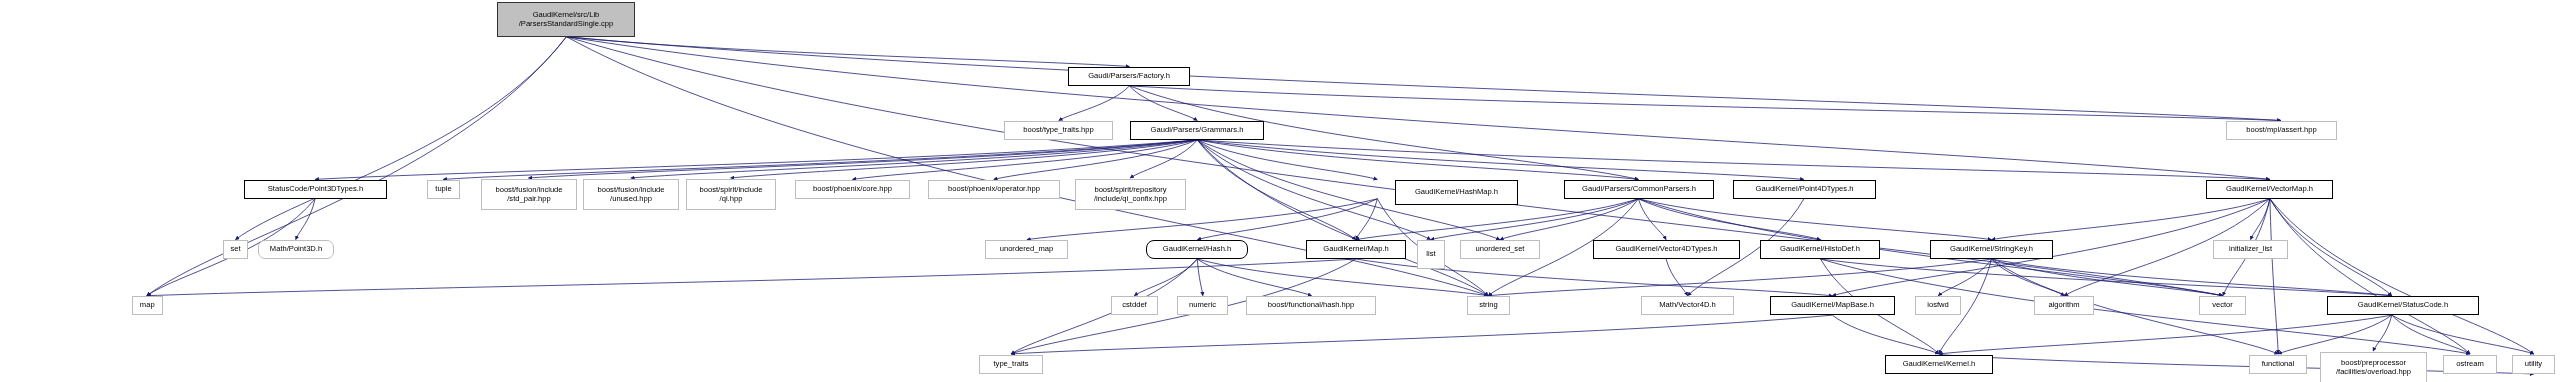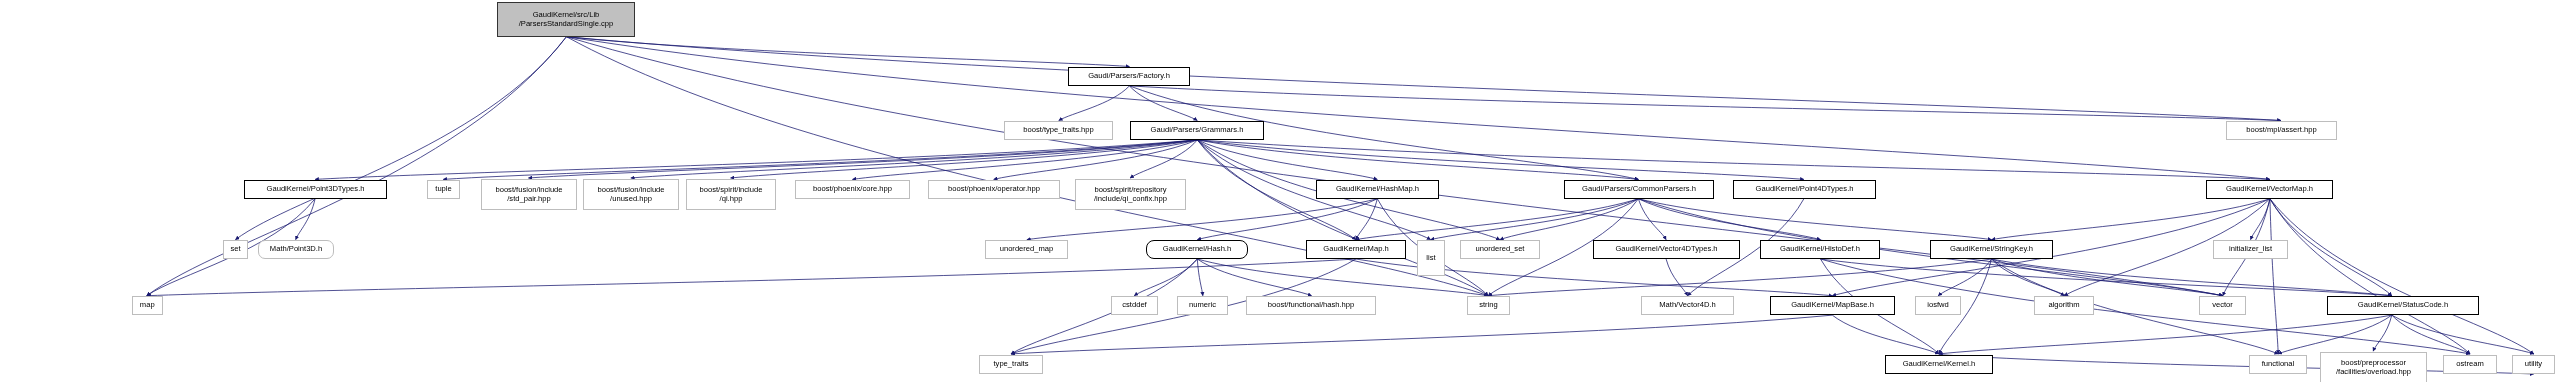--- a/index.html
+++ b/index.html
@@ -102,42 +102,42 @@
       <path d="M 3454 455 C 3482.815 485.8, 3546.66 498.68, 3567 511" fill="none" stroke="#191970" stroke-width="1.1" marker-end="url(#arw)"></path>
       <path d="M 3454 455 C 3506.275 485.8, 3622.1 498.68, 3659 511" fill="none" stroke="#191970" stroke-width="1.1" marker-end="url(#arw)"></path>
       <path d="M 2800 512 C 3035.2 527.4, 3504.38 533.84, 3659 540" fill="none" stroke="#191970" stroke-width="1.1" marker-end="url(#arw)"></path>
     </svg>
 <div class="node root" style="left: 497px; top: 2.1px; width: 138px; height: 35px;">GaudiKernel/src/Lib
 /ParsersStandardSingle.cpp</div>
     <div class="node int" style="left: 1068px; top: 67px; width: 122px; height: 18.7px;">Gaudi/Parsers/Factory.h</div>
     <div class="node ext" style="left: 1004px; top: 121px; width: 109px; height: 18.7px;">boost/type_traits.hpp</div>
     <div class="node int" style="left: 1130px; top: 121px; width: 134px; height: 18.7px;">Gaudi/Parsers/Grammars.h</div>
     <div class="node ext" style="left: 2226px; top: 121px; width: 111px; height: 18.7px;">boost/mpl/assert.hpp</div>
-    <div class="node int" style="left: 244px; top: 180px; width: 143px; height: 18.7px;">GaudiKernel/Point3DTypes.h</div>
+    <div class="node int" style="left: 244px; top: 180px; width: 143px; height: 18.7px;">StatusCode/Point3DTypes.h</div>
     <div class="node ext" style="left: 427px; top: 180px; width: 33px; height: 18.7px;">tuple</div>
     <div class="node ext" style="left: 481px; top: 179px; width: 96px; height: 31px;">boost/fusion/include
 /std_pair.hpp</div>
     <div class="node ext" style="left: 583px; top: 179px; width: 96px; height: 31px;">boost/fusion/include
 /unused.hpp</div>
     <div class="node ext" style="left: 686px; top: 179px; width: 90px; height: 31px;">boost/spirit/include
 /qi.hpp</div>
     <div class="node ext" style="left: 795px; top: 180px; width: 115px; height: 18.7px;">boost/phoenix/core.hpp</div>
     <div class="node ext" style="left: 928px; top: 180px; width: 132px; height: 18.7px;">boost/phoenix/operator.hpp</div>
     <div class="node ext" style="left: 1075px; top: 179px; width: 111px; height: 31px;">boost/spirit/repository
 /include/qi_confix.hpp</div>
-    <div class="node int" style="left: 1316px; top: 180px; width: 123px; height: 19px;">GaudiKernel/HashMap.h</div>
+    <div class="node int" style="left: 1395px; top: 180px; width: 123px; height: 25px;">GaudiKernel/HashMap.h</div>
     <div class="node int" style="left: 1564px; top: 180px; width: 150px; height: 18.7px;">Gaudi/Parsers/CommonParsers.h</div>
     <div class="node int" style="left: 1733px; top: 180px; width: 143px; height: 18.7px;">GaudiKernel/Point4DTypes.h</div>
     <div class="node int" style="left: 2206px; top: 180px; width: 127px; height: 18.7px;">GaudiKernel/VectorMap.h</div>
     <div class="node ext" style="left: 223px; top: 240px; width: 25px; height: 18.7px;">set</div>
     <div class="node ext" style="left: 258px; top: 240px; width: 76px; height: 18.7px; border-radius: 7px;">Math/Point3D.h</div>
     <div class="node ext" style="left: 985px; top: 240px; width: 83px; height: 18.7px;">unordered_map</div>
     <div class="node int" style="left: 1146px; top: 240px; width: 102px; height: 18.7px; border-radius: 8px;">GaudiKernel/Hash.h</div>
     <div class="node int" style="left: 1306px; top: 240px; width: 100px; height: 18.7px;">GaudiKernel/Map.h</div>
-    <div class="node ext" style="left: 1417px; top: 240px; width: 28px; height: 36px; text-align: right;">list</div>
+    <div class="node ext" style="left: 1417px; top: 240px; width: 28px; height: 29px; text-align: right;">list</div>
     <div class="node ext" style="left: 1460px; top: 240px; width: 80px; height: 18.7px;">unordered_set</div>
     <div class="node int" style="left: 1593px; top: 240px; width: 147px; height: 18.7px;">GaudiKernel/Vector4DTypes.h</div>
     <div class="node int" style="left: 1760px; top: 240px; width: 120px; height: 18.7px;">GaudiKernel/HistoDef.h</div>
     <div class="node int" style="left: 1930px; top: 240px; width: 123px; height: 18.7px;">GaudiKernel/StringKey.h</div>
     <div class="node ext" style="left: 2213px; top: 240px; width: 75px; height: 18.7px;">initializer_list</div>
     <div class="node ext" style="left: 132px; top: 296px; width: 30.5px; height: 18.7px;">map</div>
     <div class="node ext" style="left: 1111px; top: 296px; width: 47px; height: 18.7px;">cstddef</div>
     <div class="node ext" style="left: 1177px; top: 296px; width: 51px; height: 18.7px;">numeric</div>
     <div class="node ext" style="left: 1246px; top: 296px; width: 130px; height: 18.7px;">boost/functional/hash.hpp</div>
     <div class="node ext" style="left: 1467px; top: 296px; width: 43px; height: 18.7px;">string</div>

